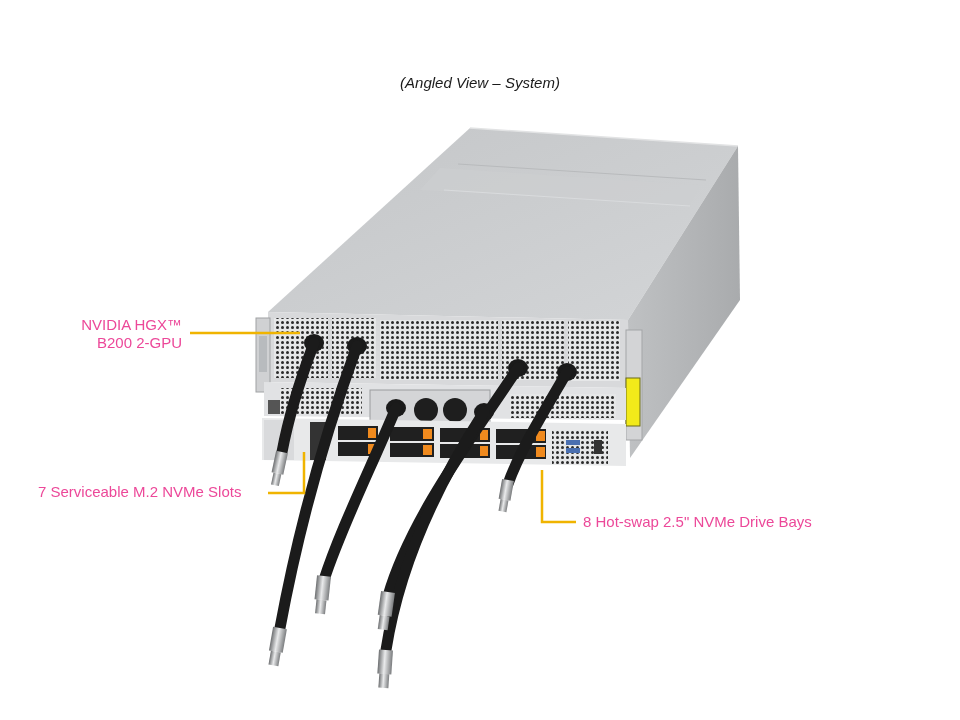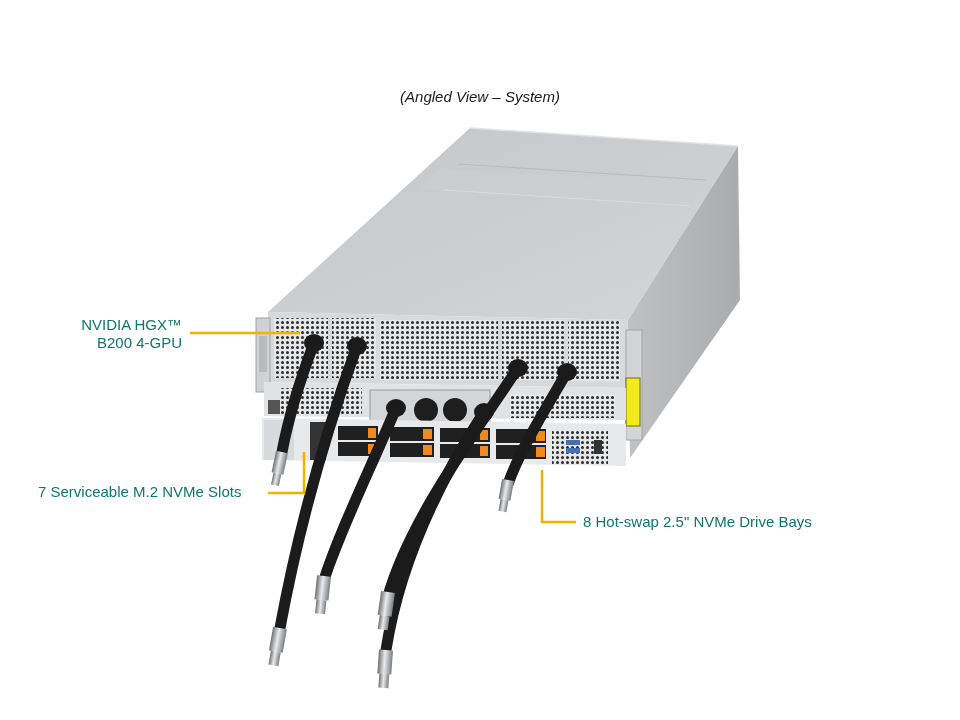--- a/index.html
+++ b/index.html
@@ -17,26 +17,25 @@
     }
     .caption {
       position: absolute;
       left: 0;
       top: 74px;
       width: 960px;
       text-align: center;
       font-style: italic;
       font-size: 15px;
       color: #1a1a1a;
-      margin-top: 14px;
     }
     .label {
       position: absolute;
       font-size: 15px;
-      color: #0f766e;
+      color: #ec4899;
       line-height: 18px;
       white-space: nowrap;
     }
     .label.right { text-align: right; }
     #label-gpu { left: 40px; top: 316px; width: 142px; }
     #label-m2 { left: 38px; top: 483px; }
     #label-nvme { left: 583px; top: 513px; }
     svg.art {
       position: absolute;
       left: 0;
@@ -190,16 +189,16 @@
 
   <g stroke="#f0b400" stroke-width="2.5" fill="none">
     <polyline points="190,333 300,333"></polyline>
     <polyline points="268,493 304,493 304,452"></polyline>
     <polyline points="576,522 542,522 542,470"></polyline>
   </g>
 </svg>
 
 <div class="label right" id="label-gpu">
   <div>NVIDIA HGX™</div>
-  <div>B200 4-GPU</div>
+  <div>B200 2-GPU</div>
 </div>
 <div class="label" id="label-m2">7 Serviceable M.2 NVMe Slots</div>
 <div class="label" id="label-nvme">8 Hot-swap 2.5" NVMe Drive Bays</div>
 
 </body></html>

